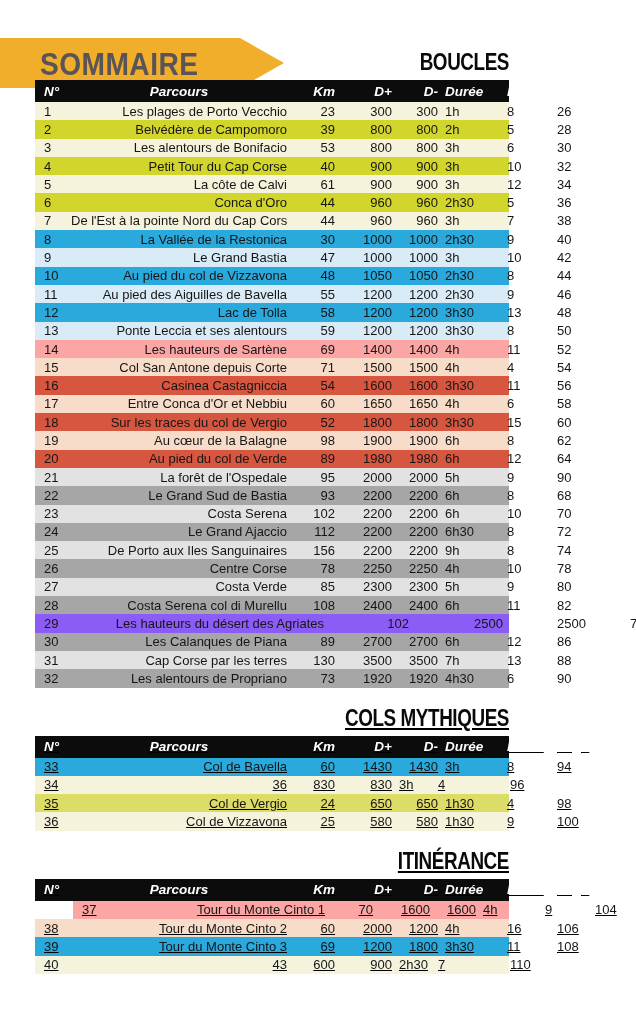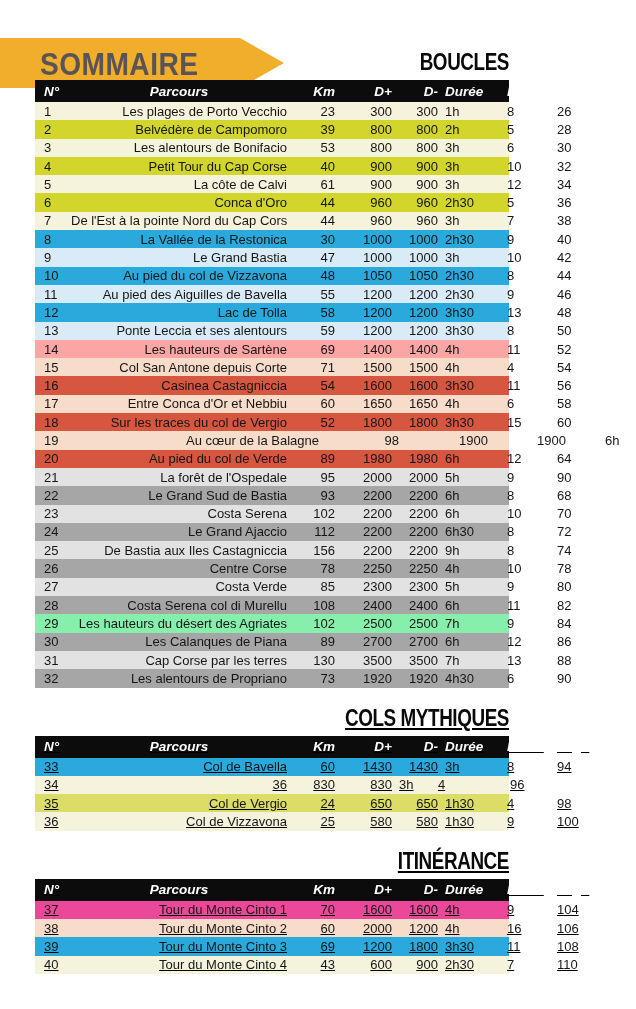--- a/index.html
+++ b/index.html
@@ -269,21 +269,21 @@
           <div class="trow" style="background: rgb(214, 86, 64);">
             <div class="cell c0">18</div>
             <div class="cell c1">Sur les traces du col de Vergio</div>
             <div class="cell c2">52</div>
             <div class="cell c3">1800</div>
             <div class="cell c4">1800</div>
             <div class="cell c5">3h30</div>
             <div class="cell c6">15</div>
             <div class="cell c7">60</div>
           </div>
-          <div class="trow" style="background: rgb(247, 220, 201); gap: 32px;">
+          <div class="trow" style="background: rgb(247, 220, 201);">
             <div class="cell c0">19</div>
             <div class="cell c1">Au cœur de la Balagne</div>
             <div class="cell c2">98</div>
             <div class="cell c3">1900</div>
             <div class="cell c4">1900</div>
             <div class="cell c5">6h</div>
             <div class="cell c6">8</div>
             <div class="cell c7">62</div>
           </div>
           <div class="trow" style="background: rgb(214, 86, 64);">
@@ -331,21 +331,21 @@
             <div class="cell c1">Le Grand Ajaccio</div>
             <div class="cell c2">112</div>
             <div class="cell c3">2200</div>
             <div class="cell c4">2200</div>
             <div class="cell c5">6h30</div>
             <div class="cell c6">8</div>
             <div class="cell c7">72</div>
           </div>
           <div class="trow" style="background: rgb(226, 226, 226);">
             <div class="cell c0">25</div>
-            <div class="cell c1">De Bastia aux Iles Castagniccia</div>
+            <div class="cell c1">De Porto aux Iles Sanguinaires</div>
             <div class="cell c2">156</div>
             <div class="cell c3">2200</div>
             <div class="cell c4">2200</div>
             <div class="cell c5">9h</div>
             <div class="cell c6">8</div>
             <div class="cell c7">74</div>
           </div>
           <div class="trow" style="background: rgb(166, 166, 166);">
             <div class="cell c0">26</div>
             <div class="cell c1">Centre Corse</div>
@@ -369,21 +369,21 @@
           <div class="trow" style="background: rgb(166, 166, 166);">
             <div class="cell c0">28</div>
             <div class="cell c1">Costa Serena col di Murellu</div>
             <div class="cell c2">108</div>
             <div class="cell c3">2400</div>
             <div class="cell c4">2400</div>
             <div class="cell c5">6h</div>
             <div class="cell c6">11</div>
             <div class="cell c7">82</div>
           </div>
-          <div class="trow" style="background: #86efac;">
+          <div class="trow" style="background: #8b5cf6; gap: 37px;">
             <div class="cell c0">29</div>
             <div class="cell c1">Les hauteurs du désert des Agriates</div>
             <div class="cell c2">102</div>
             <div class="cell c3">2500</div>
             <div class="cell c4">2500</div>
             <div class="cell c5">7h</div>
             <div class="cell c6">9</div>
             <div class="cell c7">84</div>
           </div>
           <div class="trow" style="background: rgb(166, 166, 166);">
@@ -484,21 +484,21 @@
           <div class="cell h c0">N°</div>
           <div class="cell h c1">Parcours</div>
           <div class="cell h c2">Km</div>
           <div class="cell h c3">D+</div>
           <div class="cell h c4">D-</div>
           <div class="cell h c5">Durée</div>
           <div class="cell h c6">Pente</div>
           <div class="cell h c7">Page</div>
         </div>
       <div class="tbody">
-          <div class="trow" style="background: #ec4899;">
+          <div class="trow" style="background: #fca5a5; margin-left: 38px;">
             <div class="cell c0">37</div>
             <div class="cell c1">Tour du Monte Cinto 1</div>
             <div class="cell c2">70</div>
             <div class="cell c3">1600</div>
             <div class="cell c4">1600</div>
             <div class="cell c5">4h</div>
             <div class="cell c6">9</div>
             <div class="cell c7">104</div>
           </div>
           <div class="trow" style="background: rgb(247, 220, 201);">
@@ -516,21 +516,20 @@
             <div class="cell c1">Tour du Monte Cinto 3</div>
             <div class="cell c2">69</div>
             <div class="cell c3">1200</div>
             <div class="cell c4">1800</div>
             <div class="cell c5">3h30</div>
             <div class="cell c6">11</div>
             <div class="cell c7">108</div>
           </div>
           <div class="trow" style="background: rgb(246, 243, 220);">
             <div class="cell c0">40</div>
-            <div class="cell c1">Tour du Monte Cinto 4</div>
             <div class="cell c2">43</div>
             <div class="cell c3">600</div>
             <div class="cell c4">900</div>
             <div class="cell c5">2h30</div>
             <div class="cell c6">7</div>
             <div class="cell c7">110</div>
           </div>
         </div>
     </div>
   </section>

